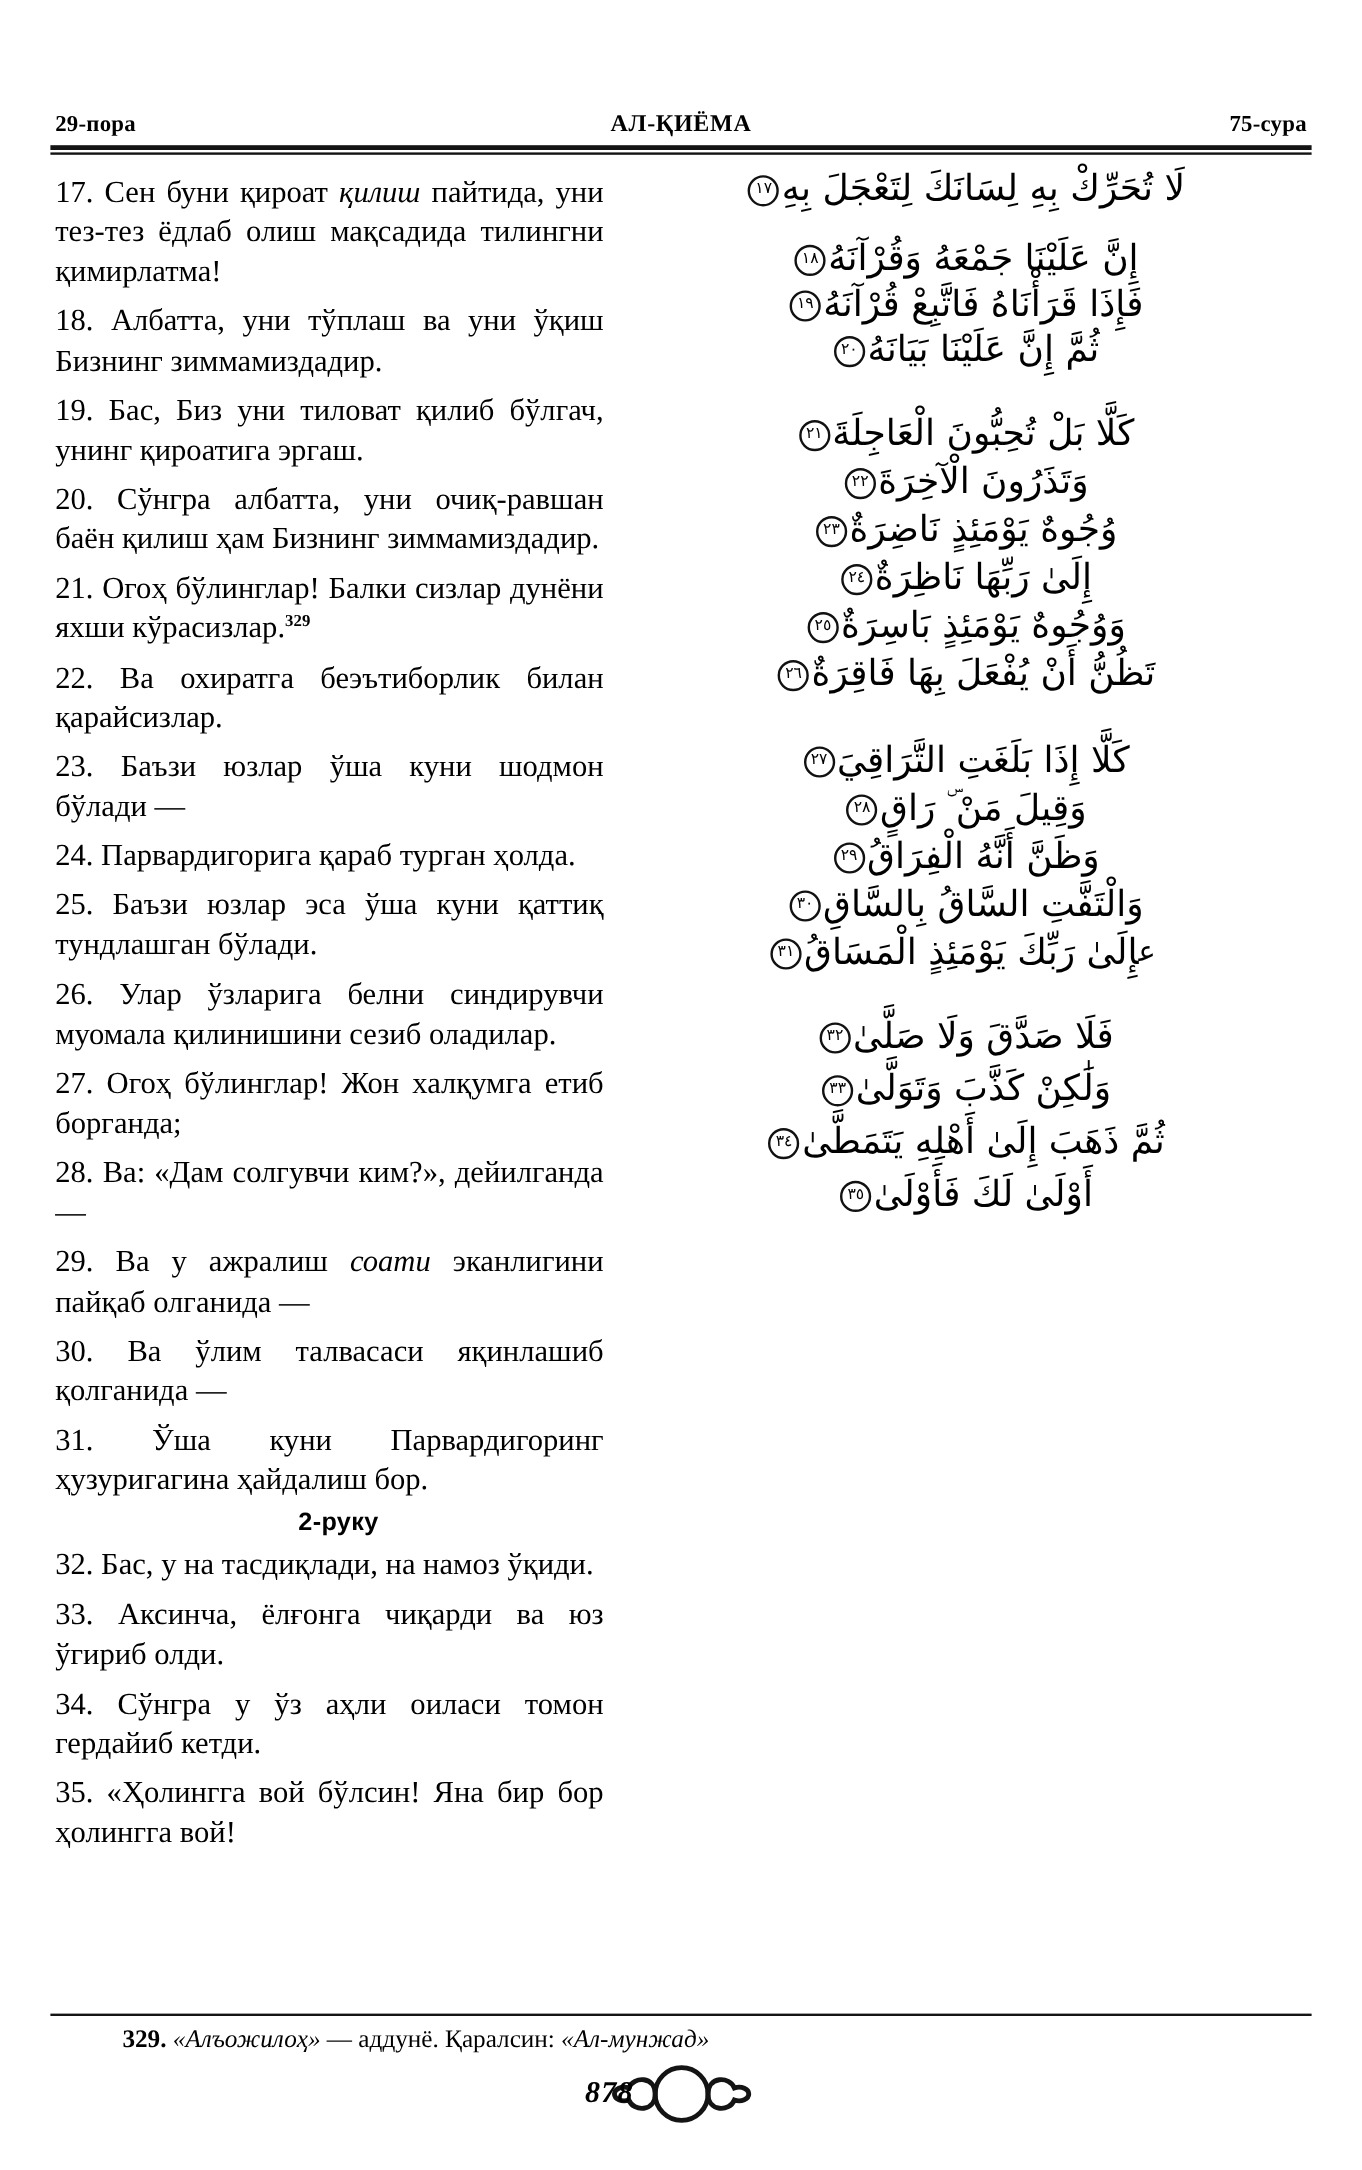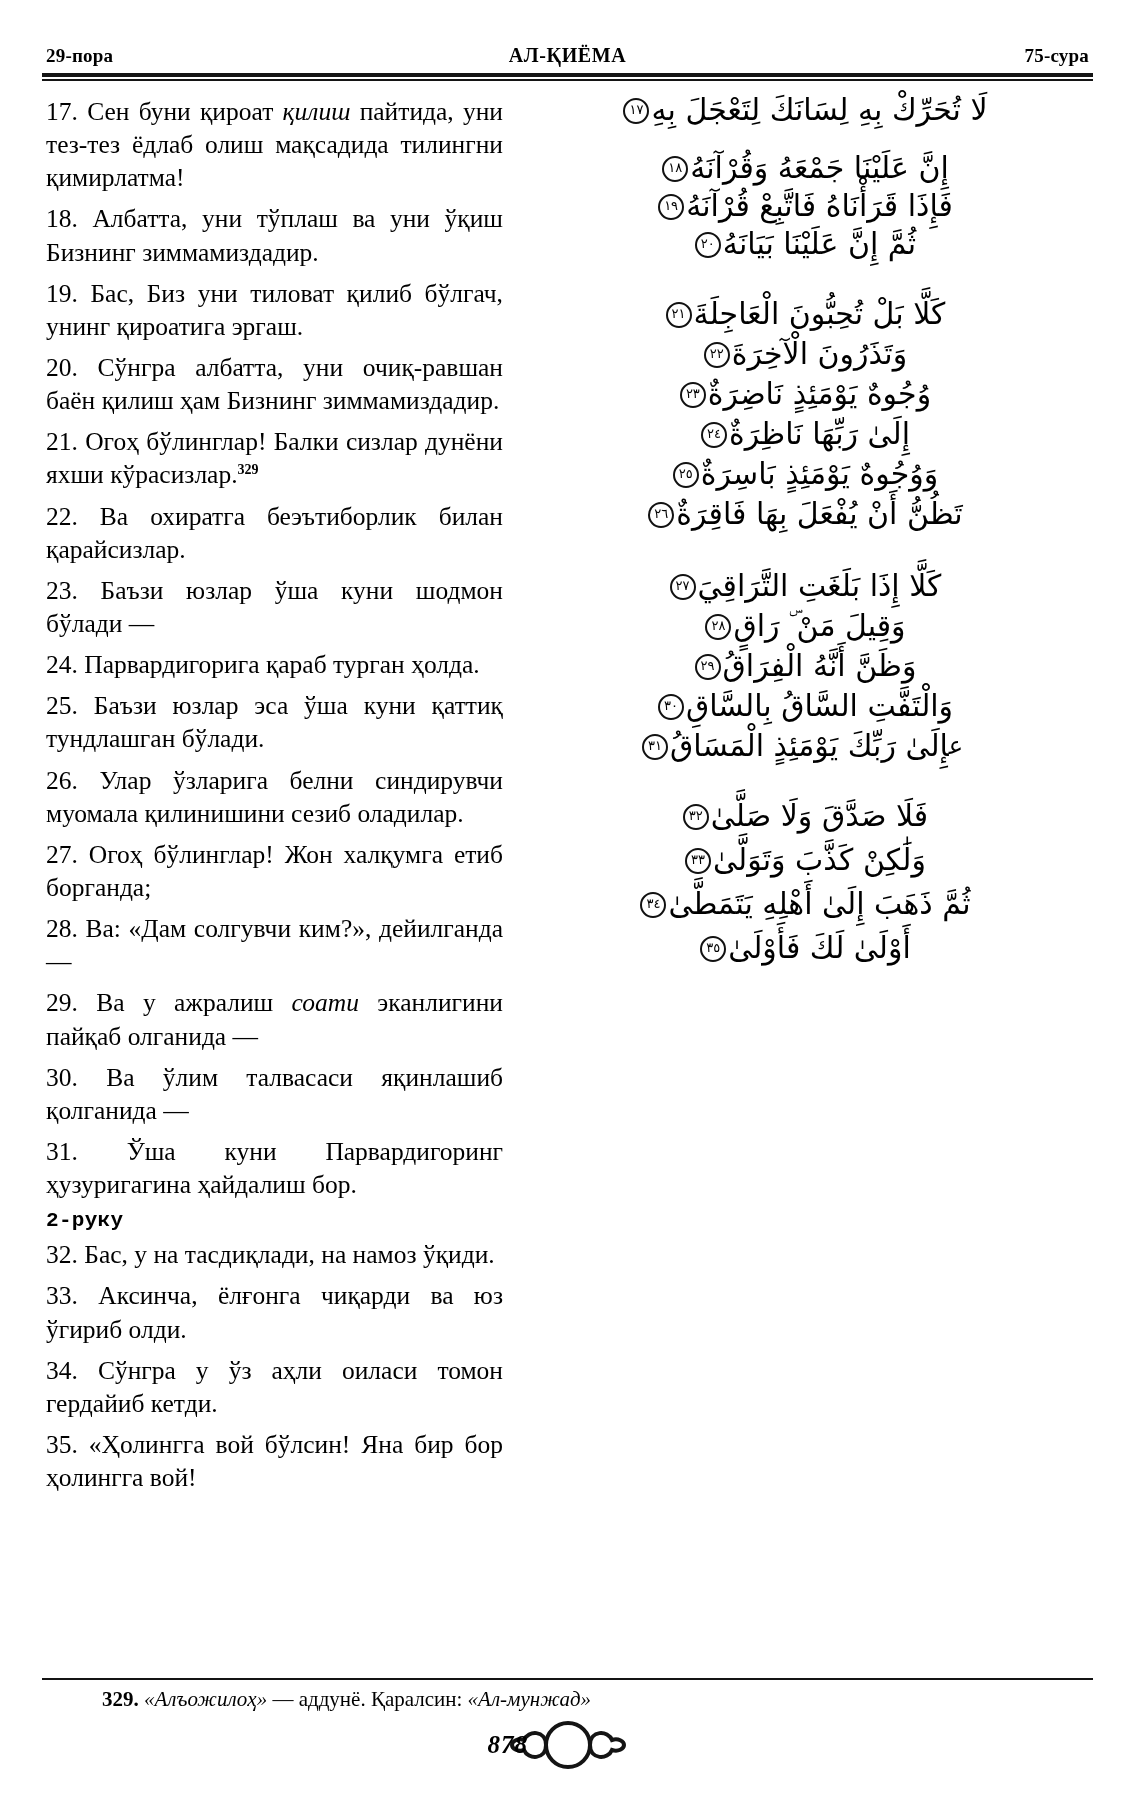--- a/index.html
+++ b/index.html
@@ -26,20 +26,21 @@
   
   .runhead {
     display: flex;
     align-items: baseline;
     justify-content: space-between;
     font-family: "Liberation Serif", "DejaVu Serif", serif;
     font-weight: bold;
     font-size: 19px;
     letter-spacing: 0.2px;
     padding: 0 6px 6px 6px;
+    margin-top: 48px;
   }
   .runhead .center {
     flex: 1;
     text-align: center;
     font-size: 20px;
     letter-spacing: 0.6px;
   }
   .runhead .left  { width: 170px; text-align: left; }
   .runhead .right { width: 170px; text-align: right; }
 
@@ -80,23 +81,24 @@
   .verse .num { }
   .verse i { font-style: italic; }
   .verse sup {
     font-size: 0.55em;
     font-weight: bold;
     vertical-align: super;
     line-height: 0;
   }
 
   .ruku-head {
+    text-align: center;
     font-weight: bold;
     font-size: 21px;
-    font-family: Liberation Mono, monospace;
+    font-family: Liberation Sans, sans-serif;
     margin: 2px 0 6px 0;
     letter-spacing: 0.3px;
   }
 
   
   .aline {
     font-family: "DejaVu Sans", "Liberation Sans", sans-serif;
     font-size: 30px;
     line-height: 1.0;
     text-align: center;

